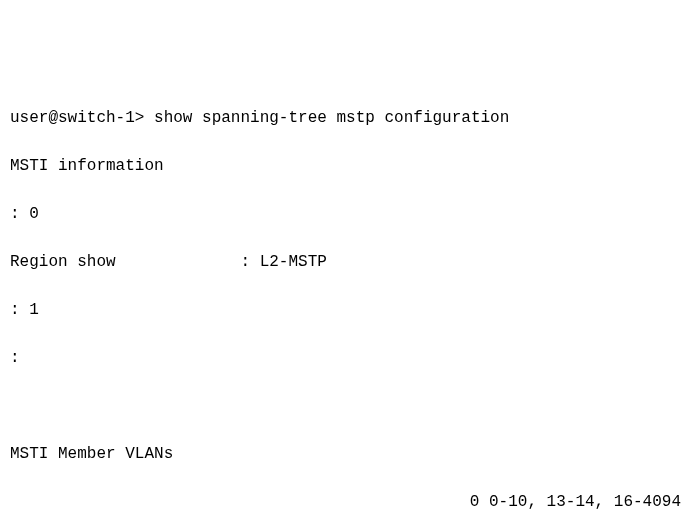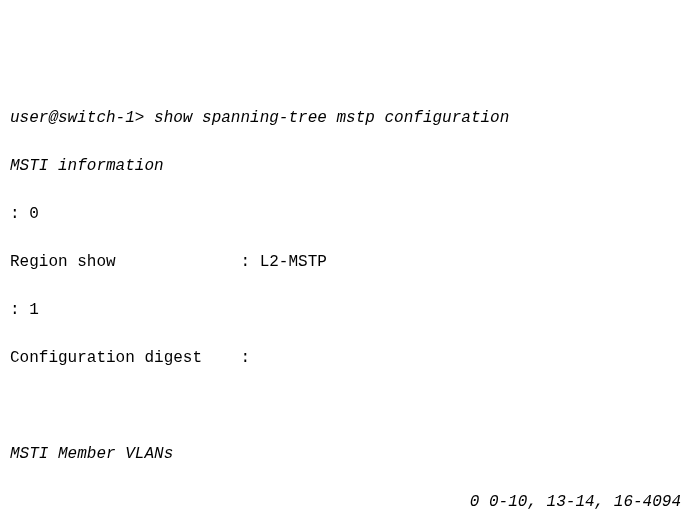--- a/index.html
+++ b/index.html
@@ -7,21 +7,20 @@
       font-size: 16px;
       background: #ffffff;
       color: #000000;
       margin: 0;
       padding: 10px;
       white-space: pre;
       line-height: 1.5;
     }
     .line {
       white-space: pre;
-      font-style: italic;
     }
     .kv-row {
       display: flex;
     }
     .kv-label {
       display: inline-block;
       width: 24ch;
     }
     .kv-sep {
       display: inline-block;
@@ -40,21 +39,21 @@
 </head>
 <body>
 
 
 
 <div class="line"><span>user@switch-1&gt; </span><span>show spanning-tree mstp configuration</span></div>
 <div class="line">MSTI information</div>
 <div class="kv-row"><span class="kv-sep">: </span><span class="kv-val">0</span></div>
 <div class="kv-row"><span class="kv-label">Region show</span><span class="kv-sep">: </span><span class="kv-val">L2-MSTP</span></div>
 <div class="kv-row"><span class="kv-sep">: </span><span class="kv-val">1</span></div>
-<div class="kv-row"><span class="kv-label">Configuration digest</span><span class="kv-sep">: </span></div>
+<div class="kv-row"><span class="kv-sep">: </span></div>
 <div class="blank"></div>
 <div class="line">MSTI Member VLANs</div>
 <div class="line indent">0 0-10, 13-14, 16-4094</div>
 
 
 
 
 
 
 

